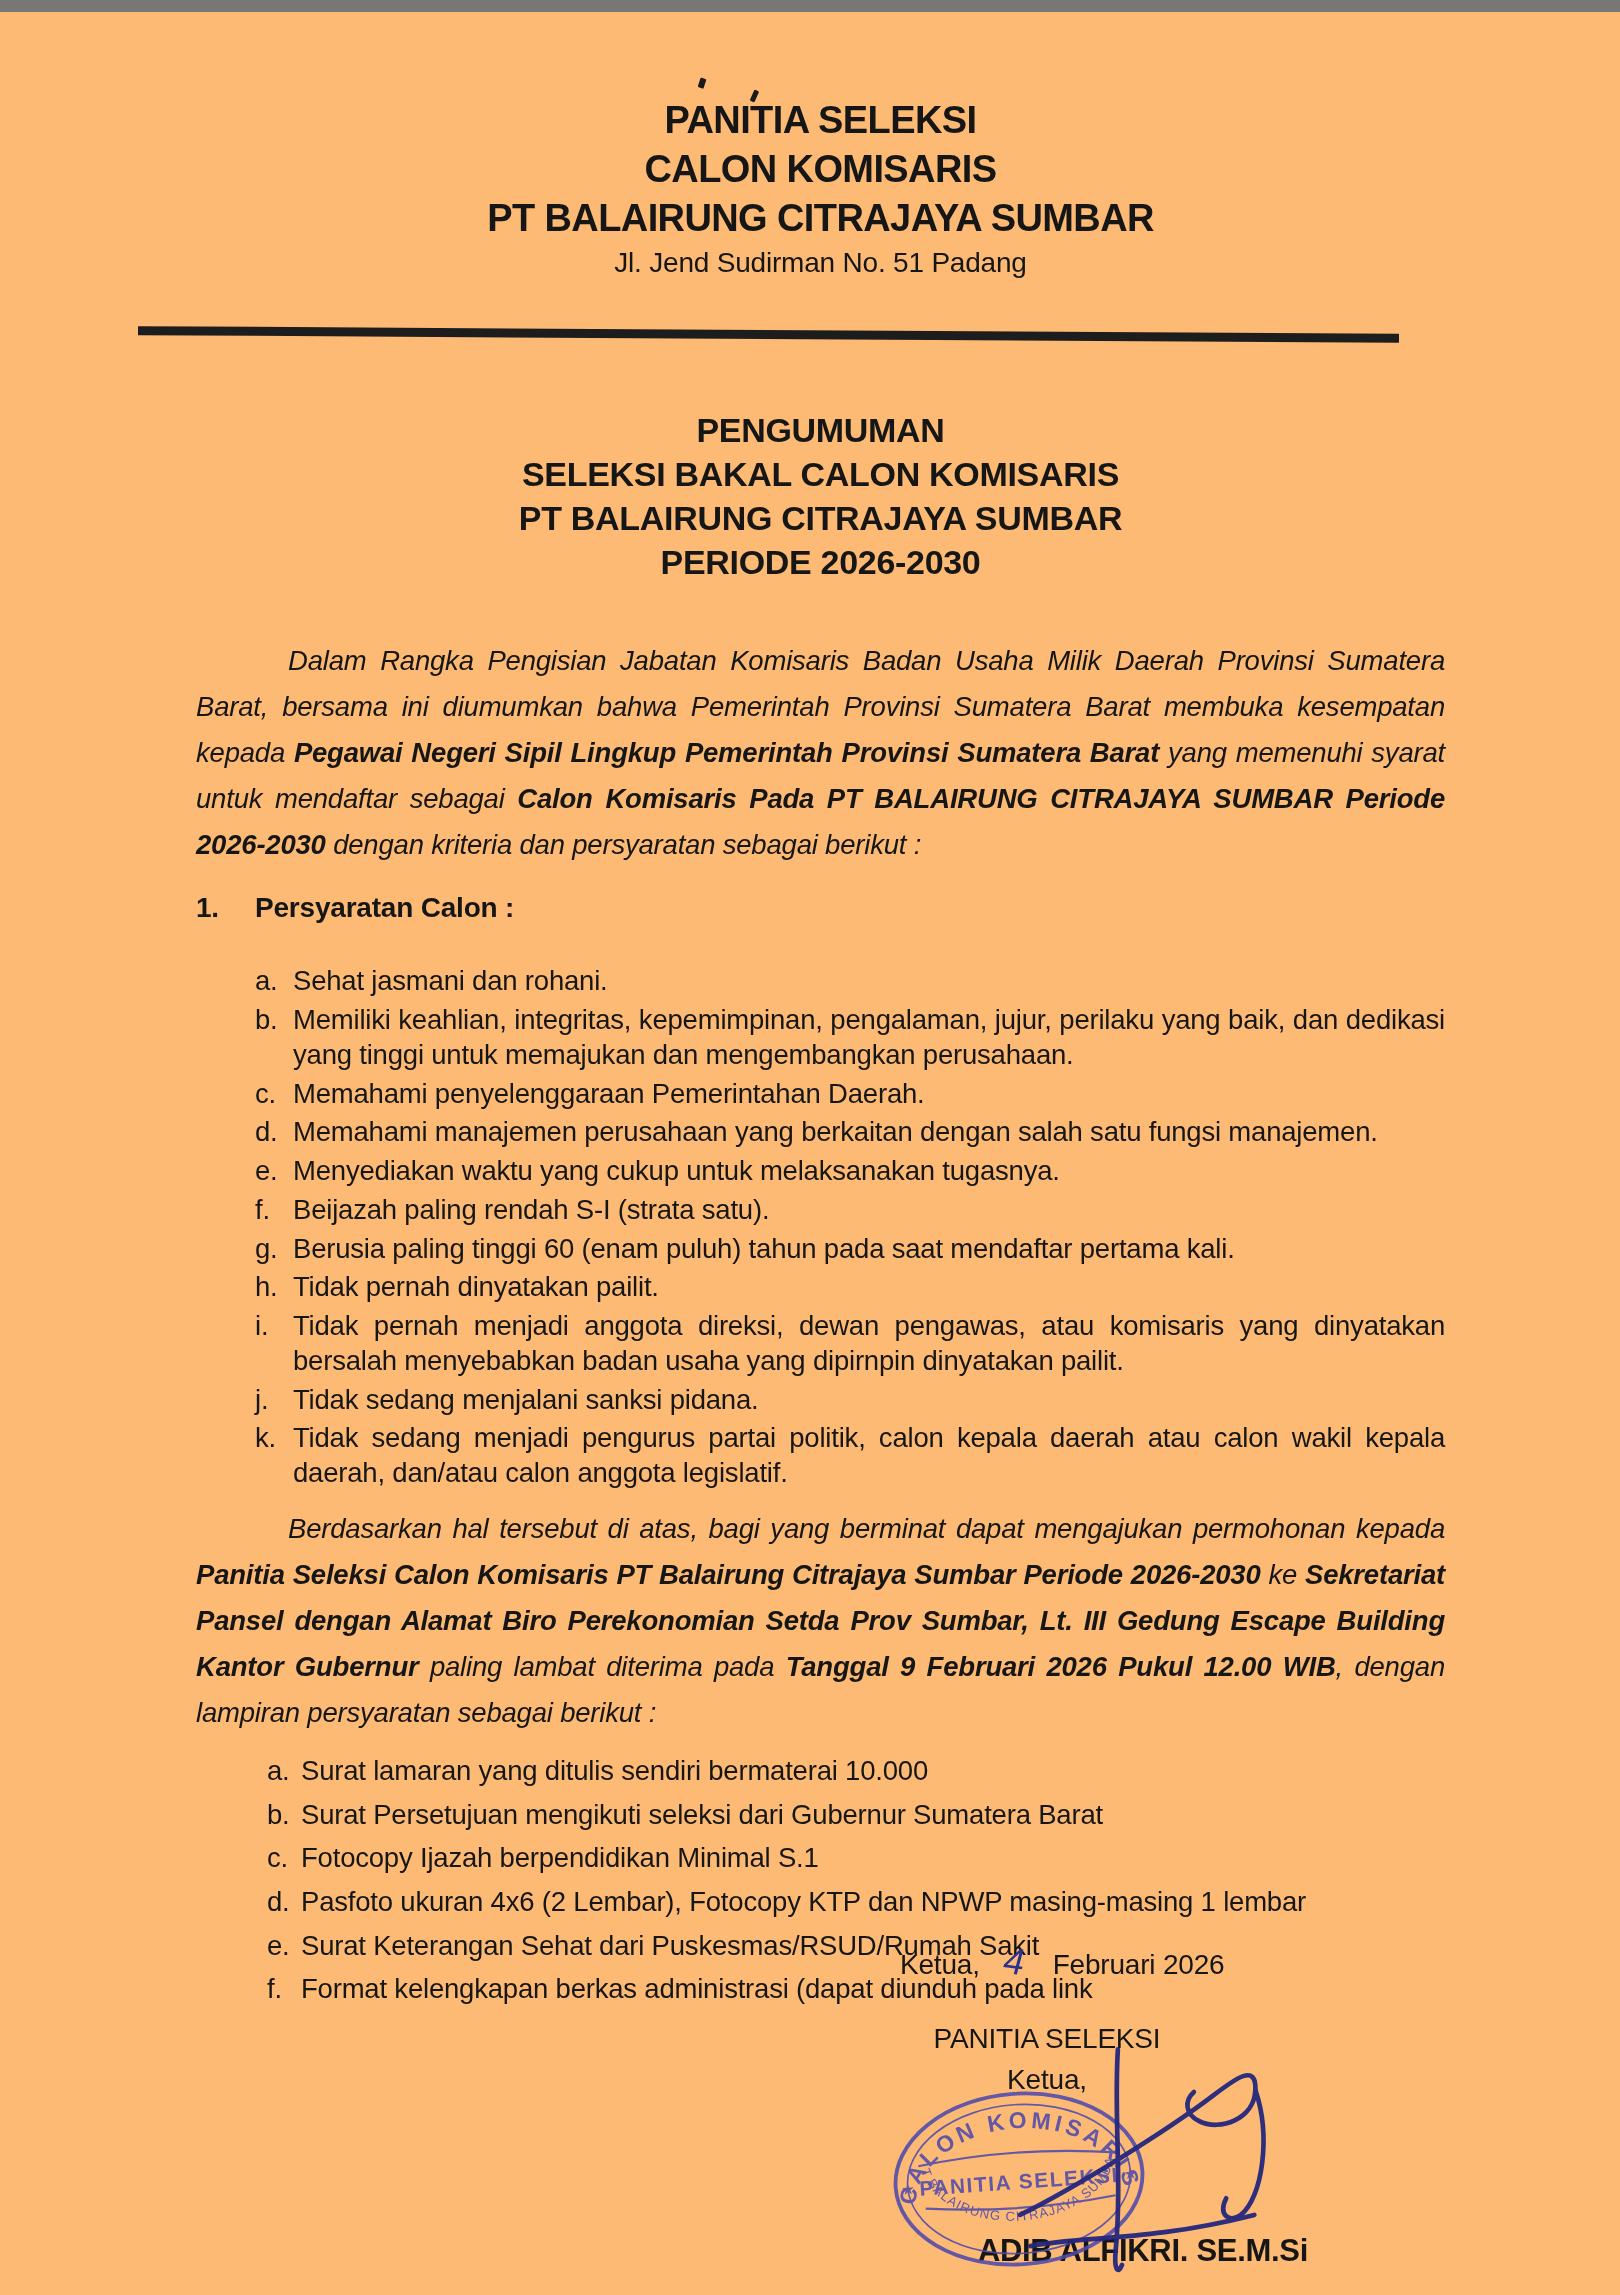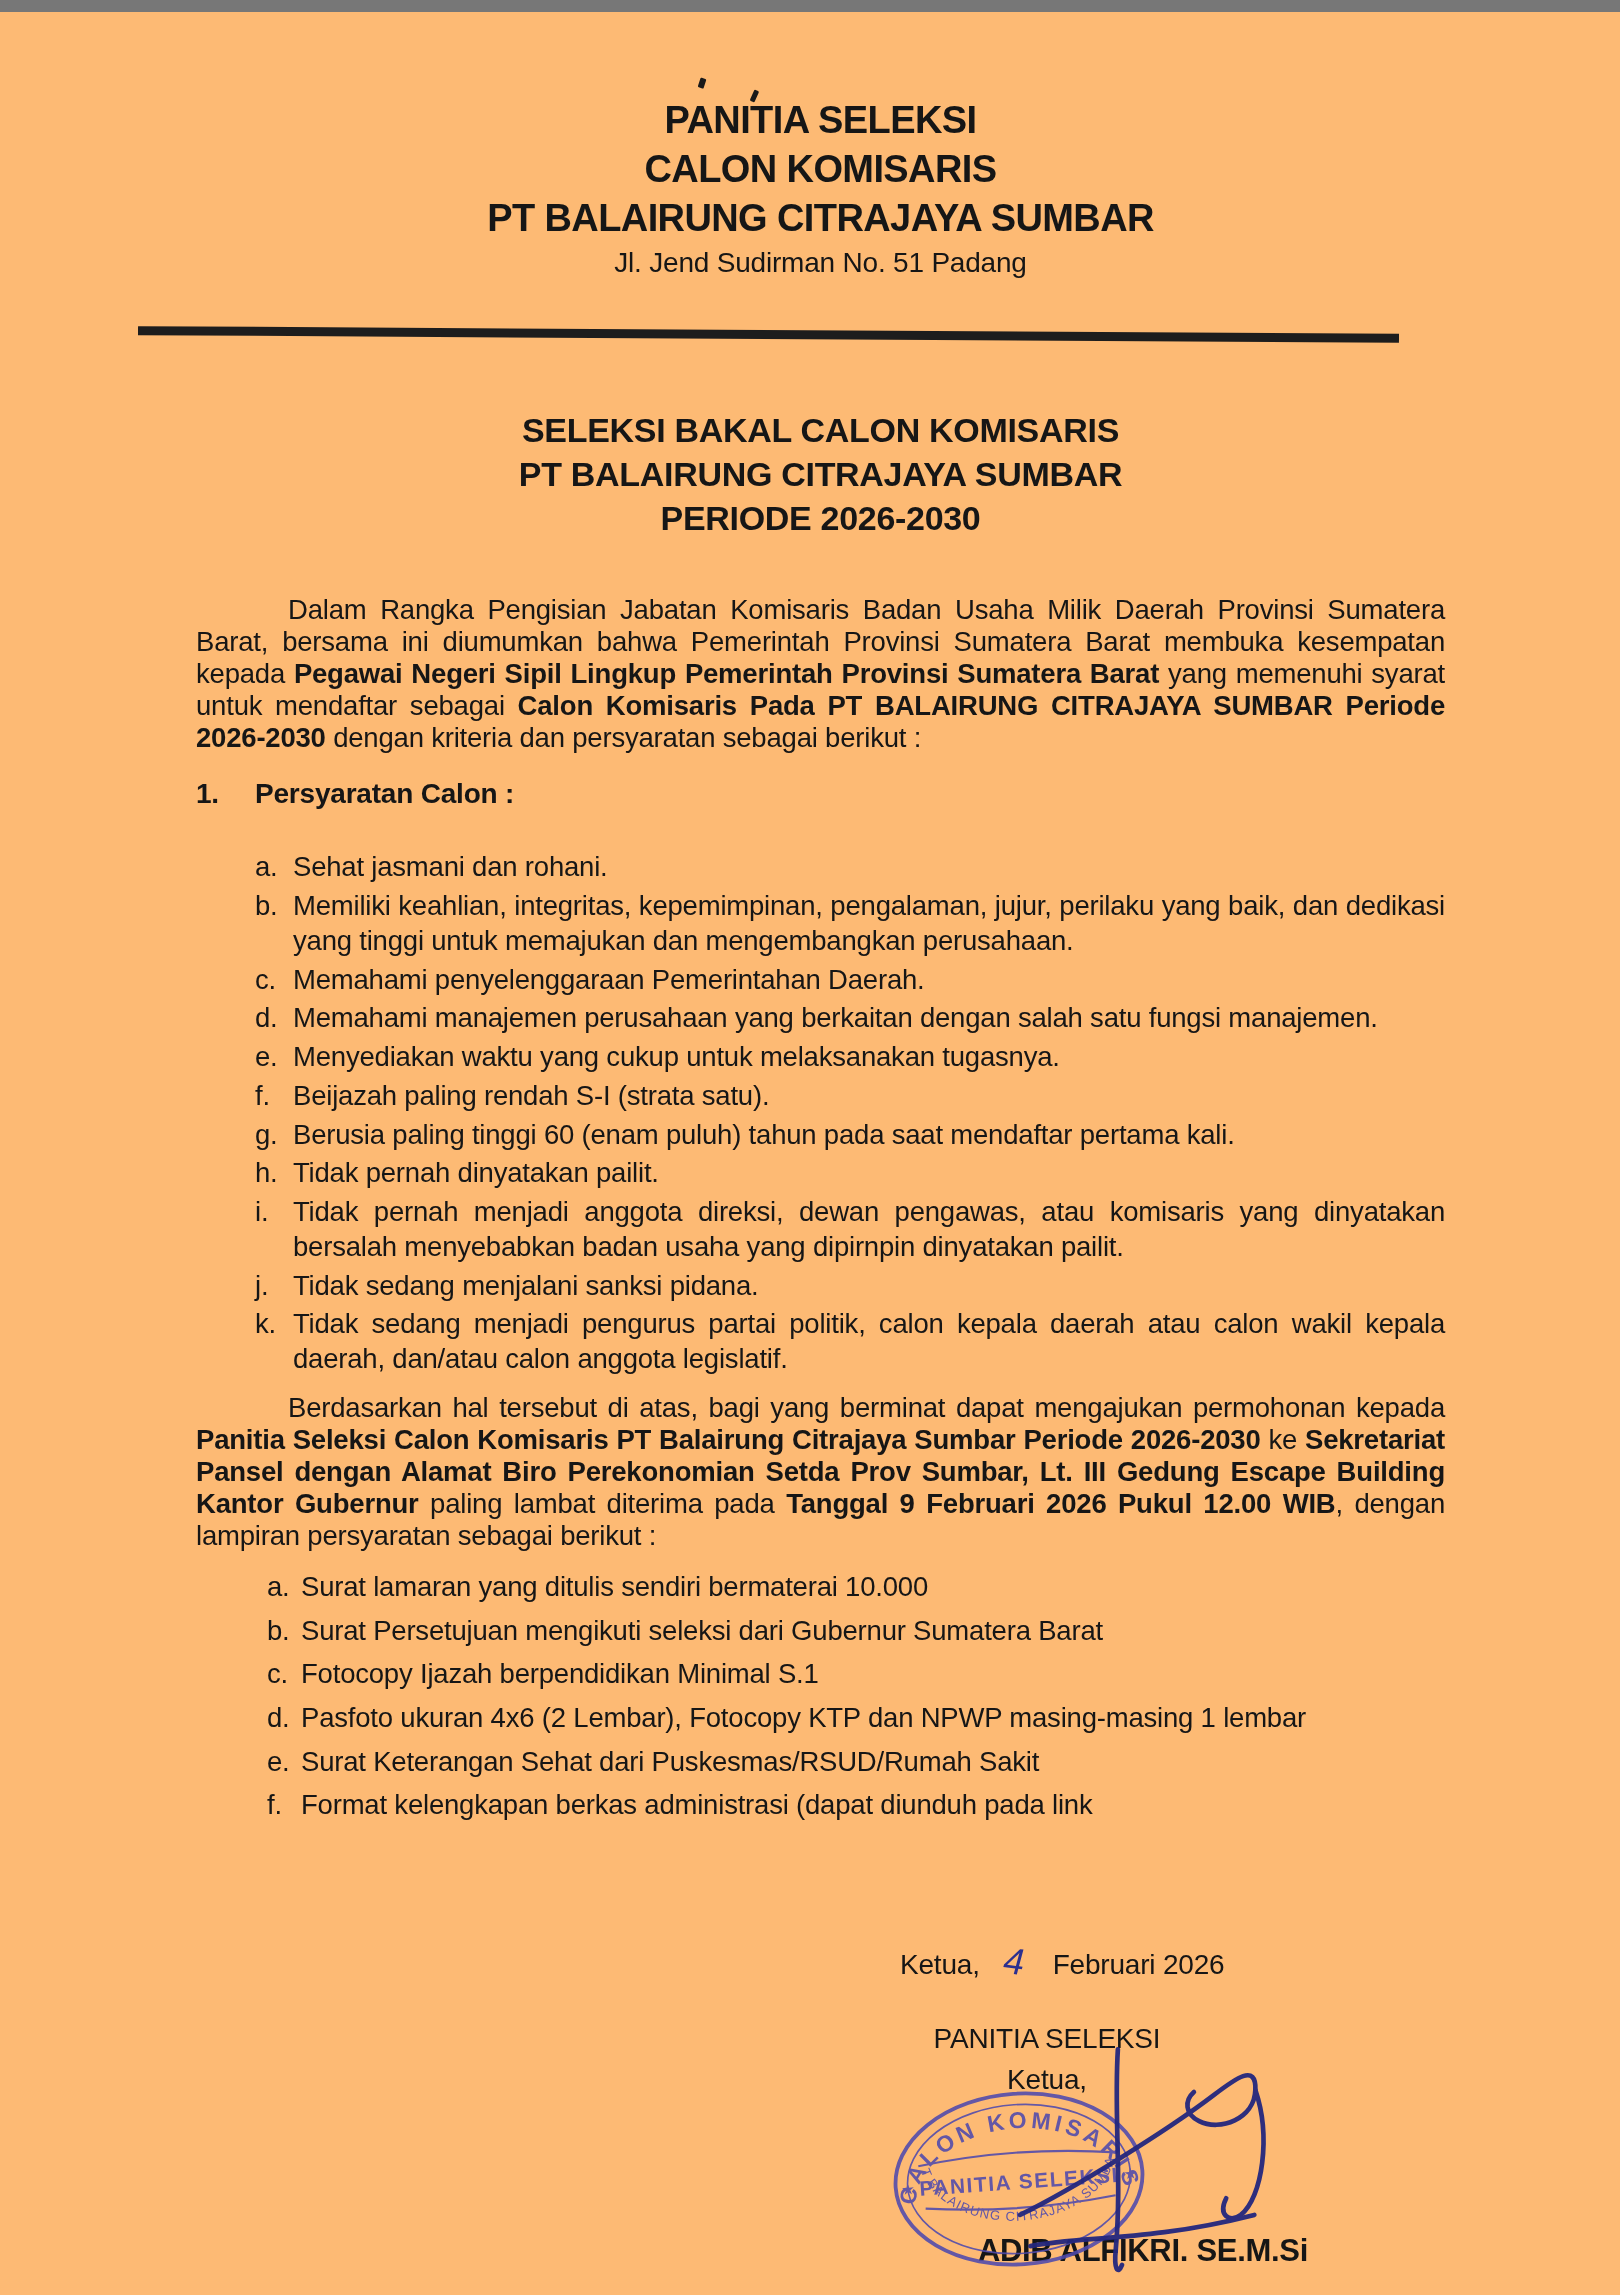--- a/index.html
+++ b/index.html
@@ -19,21 +19,21 @@
   .letterhead{ text-align:center; }
   .letterhead .org{ font-weight:700; font-size:38px; line-height:49px; letter-spacing:-0.6px;}
   .letterhead .addr{ font-size:28px; line-height:37px; margin-top:1.2px;}
 
   .rule{ width:1261px; height:9.2px; background:#1d1d1d; margin:49px 0 0 -58px;
          transform:rotate(0.35deg); }
 
   .doc-title{ text-align:center; margin-top:69px; font-weight:700;
               font-size:34px; line-height:44px; letter-spacing:-0.3px;}
 
-  .para{ font-size:27.5px; line-height:32px; text-align:justify; margin:0;}
+  .para{ font-size:27.5px; line-height:46px; text-align:justify; margin:0;font-style:italic;}
   .para.p1{ margin-top:54px; text-indent:92px;}
   .para.p2{ margin-top:16px; text-indent:92px;}
   .b{ font-weight:700; }
 
   .sec-head{ margin-top:23px; font-weight:700; font-size:28px; line-height:34px;}
   .sec-head .num{ display:inline-block; width:59px;}
 
   .req-list,.att-list{ list-style:none; margin:0; padding:0;}
   .req-list{ margin:38px 0 0 59px;}
   .req-item{ display:flex; margin-bottom:3.7px; font-size:27.5px; line-height:35px;}
@@ -77,20 +77,21 @@
     <header class="letterhead">
       <div class="org">PANITIA SELEKSI</div>
       <div class="org">CALON KOMISARIS</div>
       <div class="org">PT BALAIRUNG CITRAJAYA SUMBAR</div>
       <div class="addr">Jl. Jend Sudirman No. 51 Padang</div>
     </header>
 
     <div class="rule"></div>
 
     <section class="doc-title">
+      <div>PENGUMUMAN</div>
       <div>SELEKSI BAKAL CALON KOMISARIS</div>
       <div>PT BALAIRUNG CITRAJAYA SUMBAR</div>
       <div>PERIODE 2026-2030</div>
     </section>
 
     <p class="para p1"><span>Dalam Rangka Pengisian Jabatan Komisaris Badan Usaha Milik Daerah Provinsi Sumatera Barat, bersama ini diumumkan bahwa Pemerintah Provinsi Sumatera Barat membuka kesempatan kepada </span><span class="b">Pegawai Negeri Sipil Lingkup Pemerintah Provinsi Sumatera Barat</span><span> yang memenuhi syarat untuk mendaftar sebagai </span><span class="b">Calon Komisaris Pada PT BALAIRUNG CITRAJAYA SUMBAR Periode 2026-2030</span><span> dengan kriteria dan persyaratan sebagai berikut :</span></p>
 
     <div class="sec-head">
       <span class="num">1.</span><span>Persyaratan Calon :</span>
     </div>

